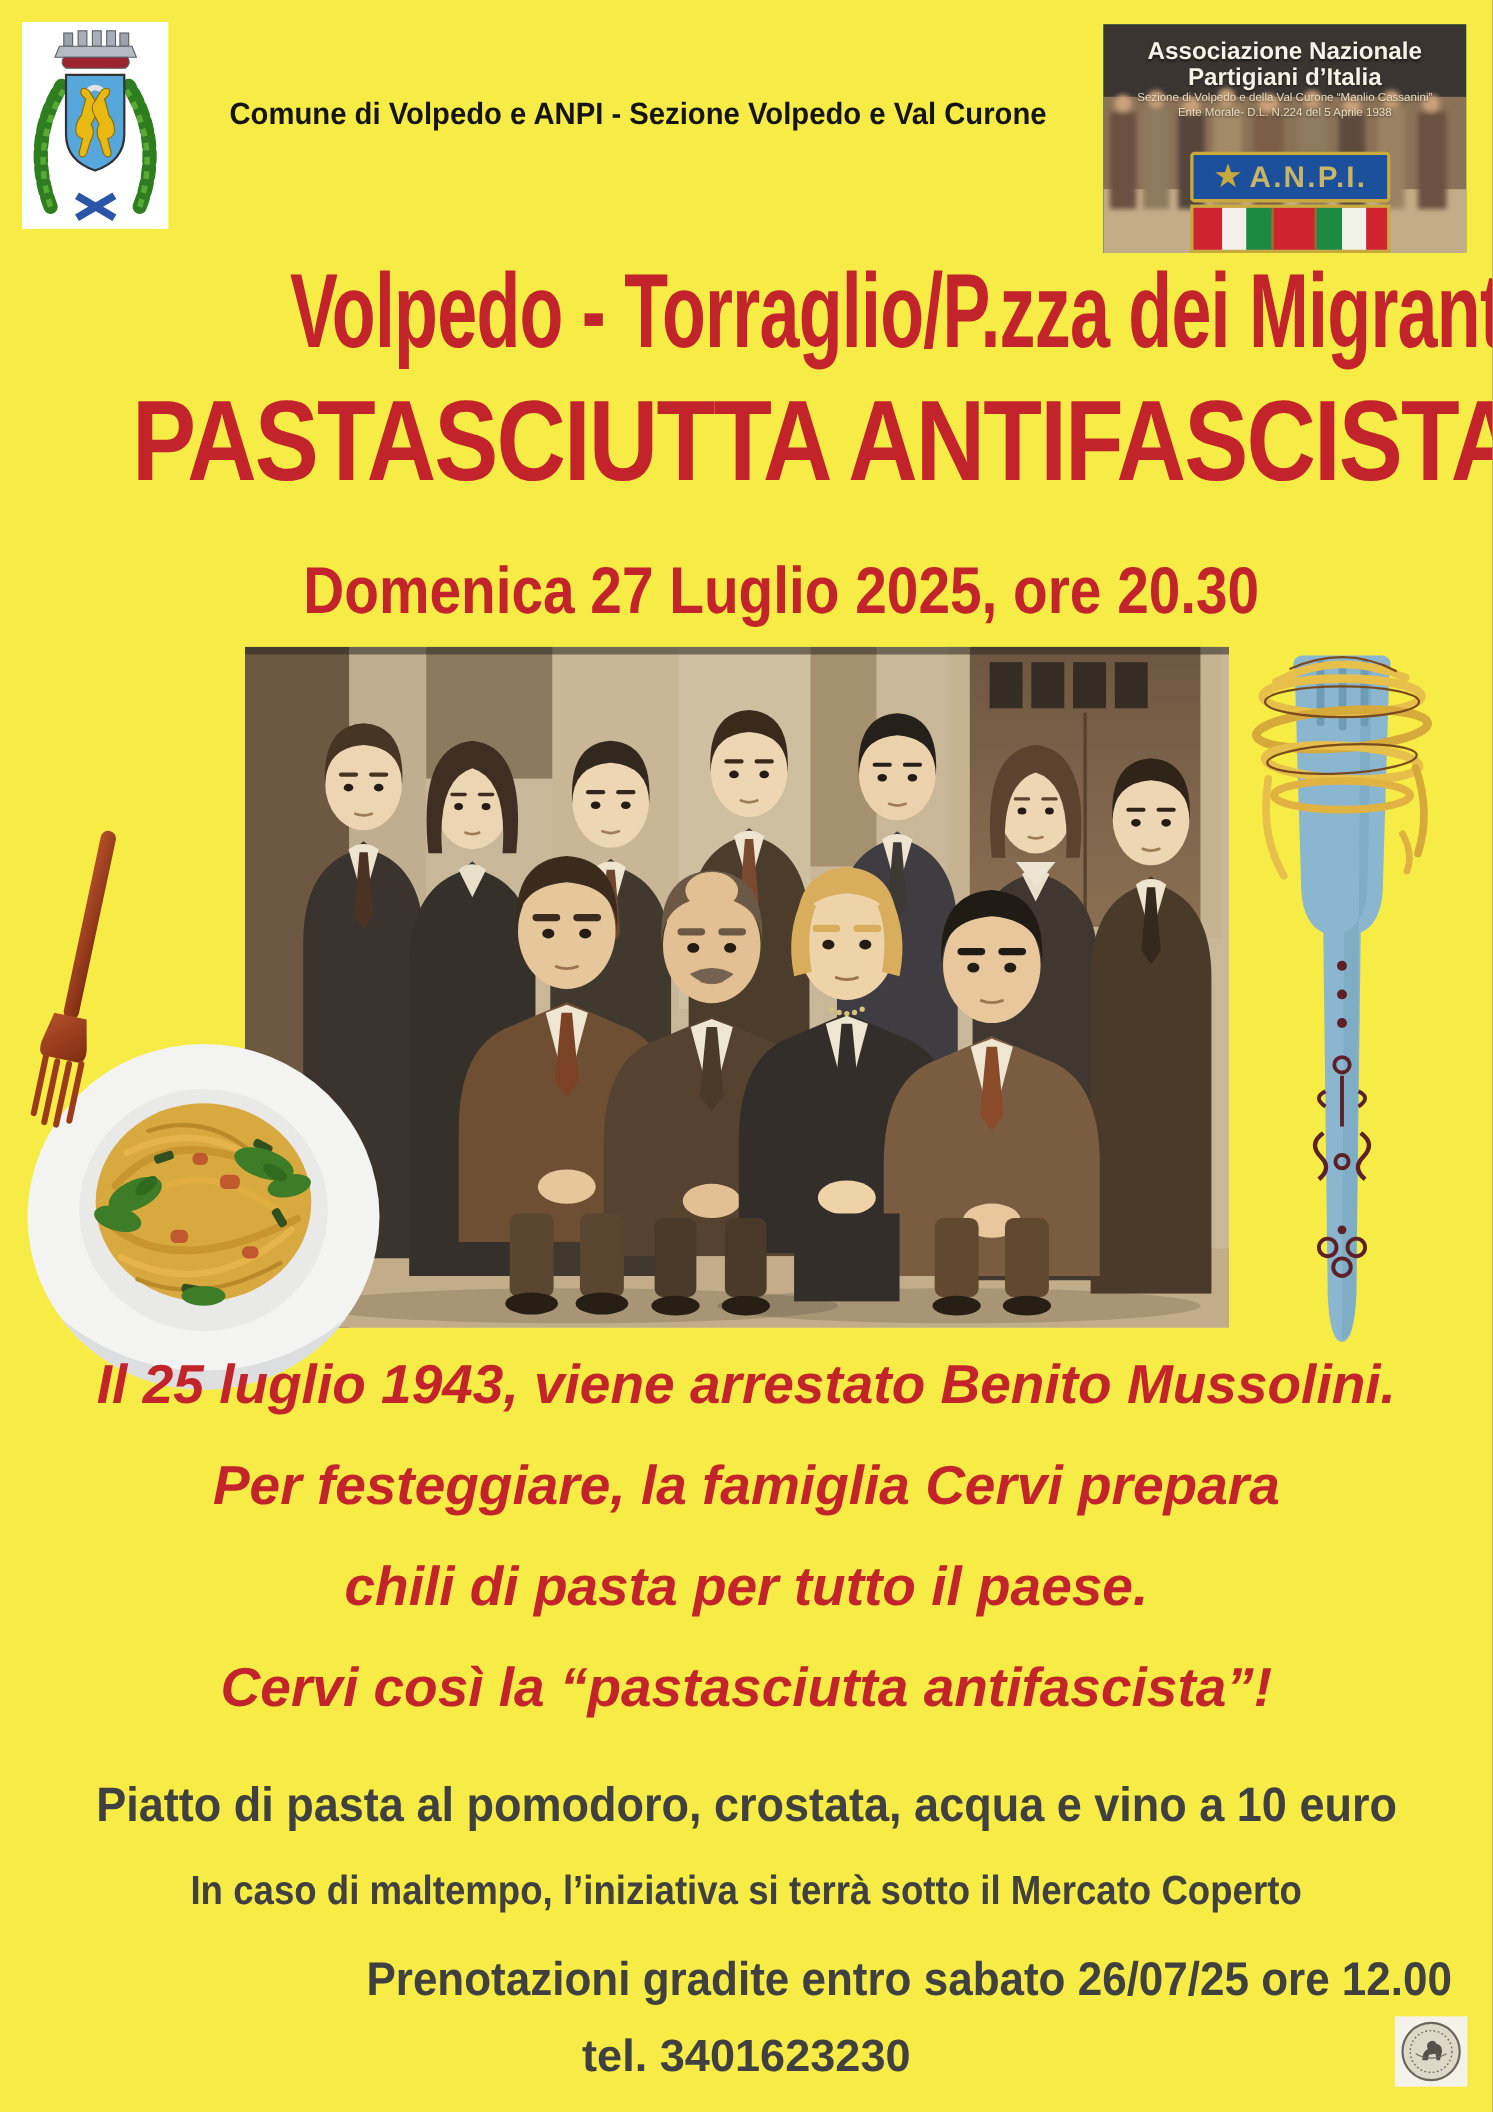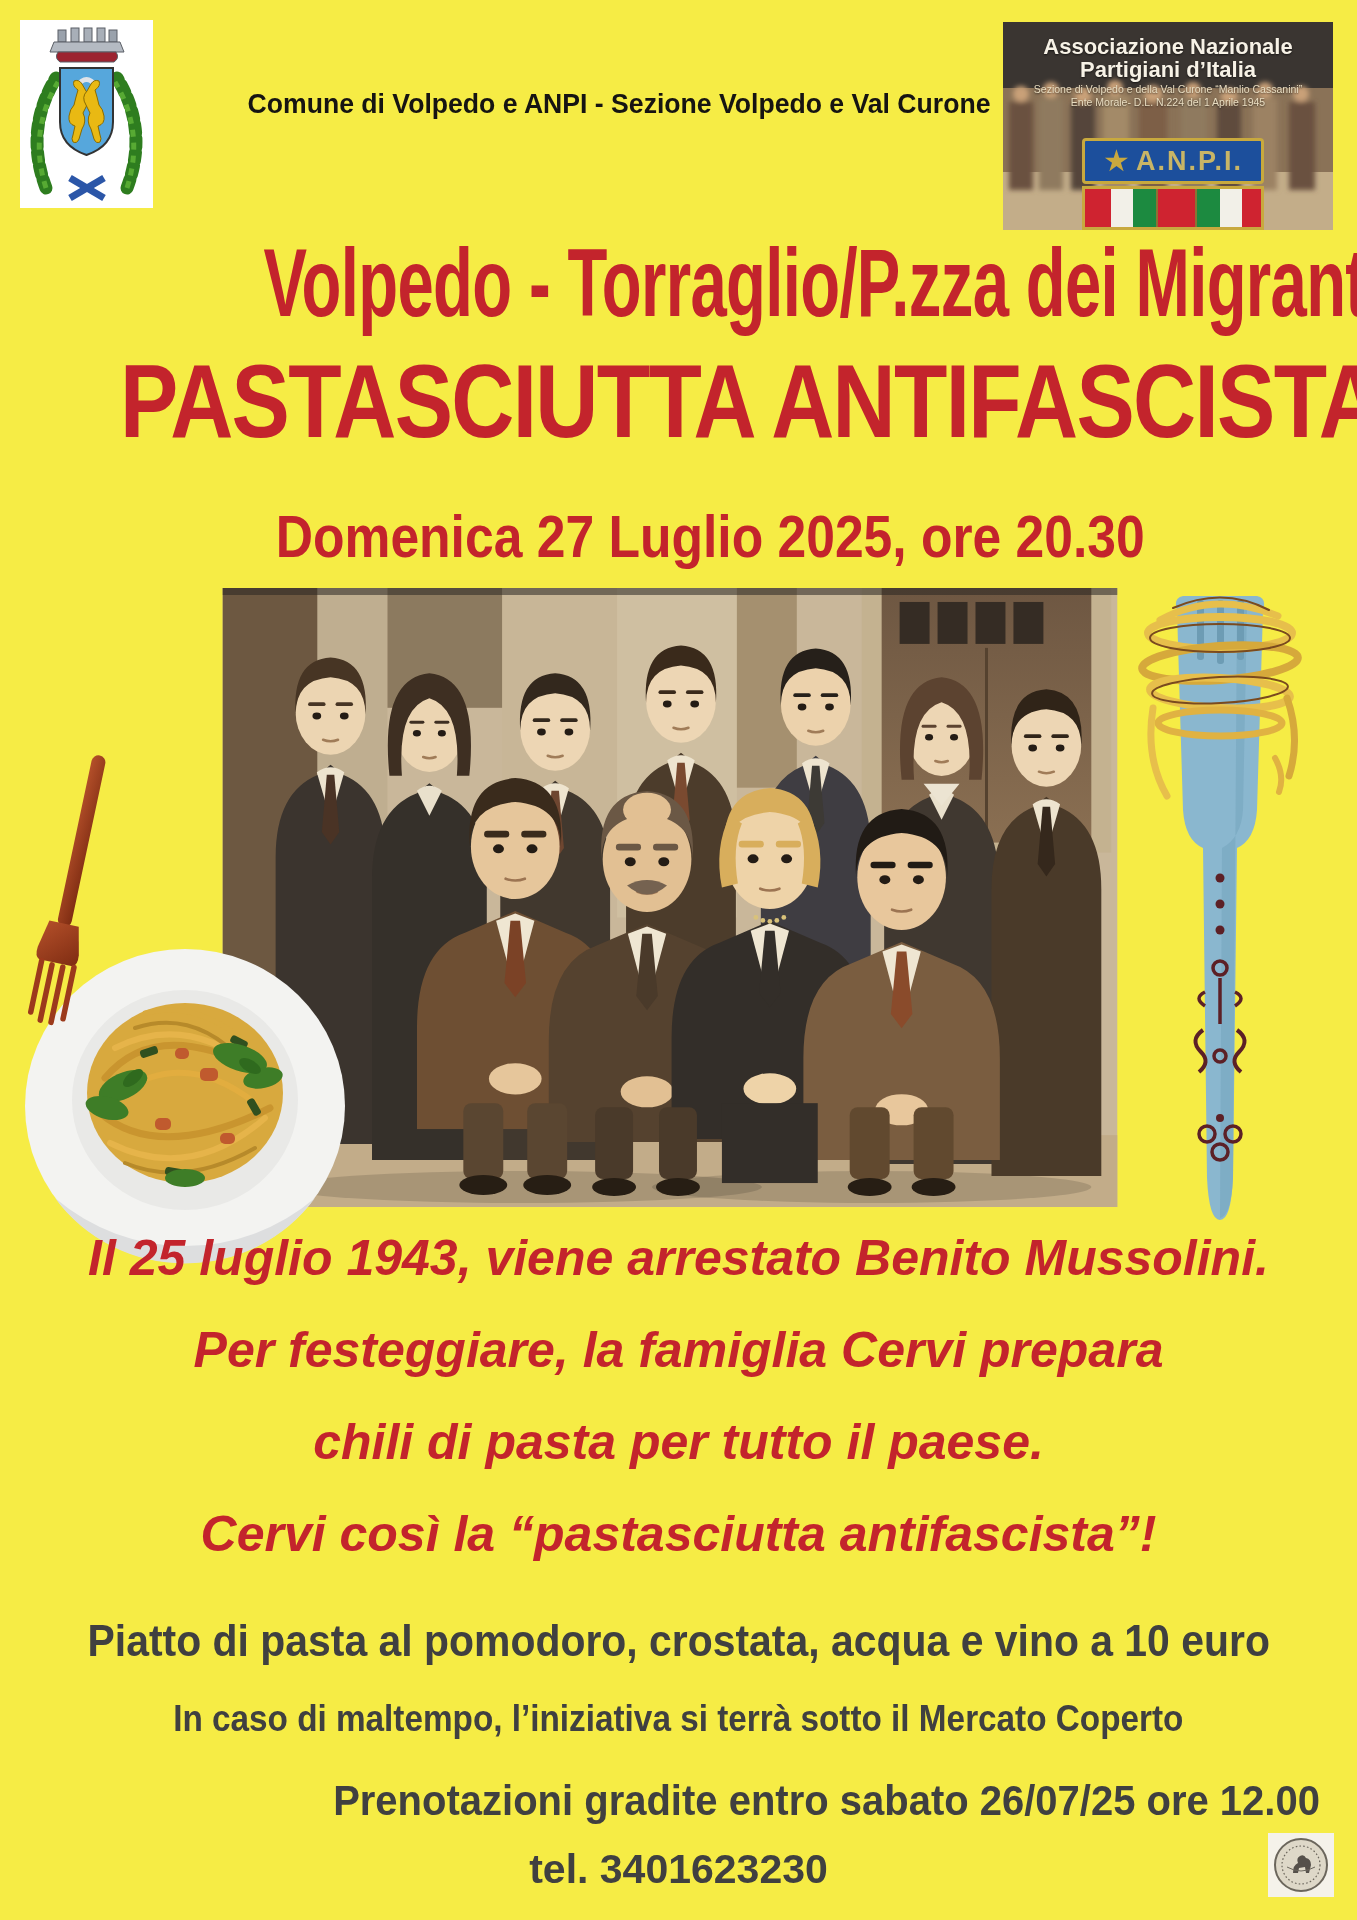--- a/index.html
+++ b/index.html
@@ -6,21 +6,21 @@
   #poster{
     position:relative;width:1357px;height:1920px;margin:0 auto;
     background:#f6ec45;overflow:hidden;
     font-family:"Liberation Sans","DejaVu Sans",sans-serif;
   }
   .abs{position:absolute;}
   .ctr{width:100%;text-align:center;}
   .sq{display:inline-block;transform-origin:50% 50%;white-space:nowrap;}
 
   
-  #org-line{left:150px;top:88px;width:860px;color:#161412;font-weight:bold;font-size:28px;text-align:right;}
+  #org-line{left:150px;top:88px;width:860px;color:#161412;font-weight:bold;font-size:28px;}
   #org-line .sq{transform:scaleX(.95);}
 
   
   #crest{left:20px;top:20px;width:133px;height:188px;background:#fff;}
 
   
   #anpi-logo{left:1003px;top:22px;width:330px;height:208px;overflow:hidden;background:#15803d;}
   #anpi-bg{left:0;top:0;}
   .anpi-t{left:0;width:100%;text-align:center;color:#f7f2e6;font-weight:bold;line-height:1.02;
           text-shadow:0 1px 2px rgba(0,0,0,.6);}
@@ -140,21 +140,21 @@
           <rect x="178" y="76" width="26" height="92" fill="#8f7a5e"></rect>
           <rect x="214" y="82" width="24" height="86" fill="#5e4c3e"></rect>
           <rect x="250" y="76" width="24" height="92" fill="#9c8263"></rect>
           <rect x="286" y="80" width="26" height="88" fill="#6b5140"></rect>
         </g>
       </g>
     </svg>
     <div id="anpi-l1" class="abs anpi-t">Associazione Nazionale</div>
     <div id="anpi-l2" class="abs anpi-t">Partigiani d’Italia</div>
     <div id="anpi-l3" class="abs anpi-t">Sezione di Volpedo e della Val Curone “Manlio Cassanini”</div>
-    <div id="anpi-l4" class="abs anpi-t">Ente Morale- D.L. N.224 del 1 Aprile 1945</div>
+    <div id="anpi-l4" class="abs anpi-t">Ente Morale- D.L. N.224 del 5 Aprile 1938</div>
     <div id="anpi-emblem" class="abs">
       <span id="anpi-star">★</span>
       <span id="anpi-acronym">A.N.P.I.</span>
     </div>
     <div id="anpi-ribbon" class="abs">
       <div style="width:15%;background:#cf2330;"></div>
       <div style="width:13%;background:#f2f0e8;"></div>
       <div style="width:13%;background:#1c8a40;"></div>
       <div style="width:22%;background:#cf2330;border-left:2px solid #8a7434;border-right:2px solid #8a7434;"></div>
       <div style="width:13%;background:#1c8a40;"></div>

